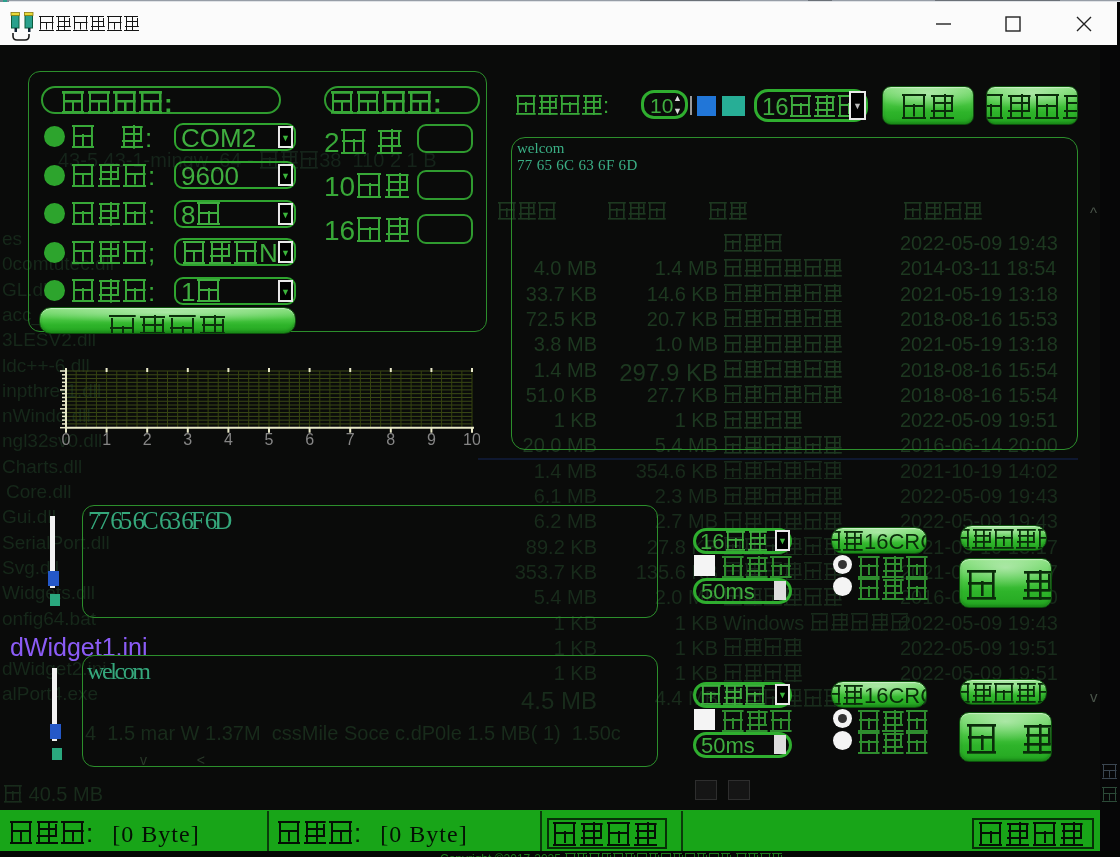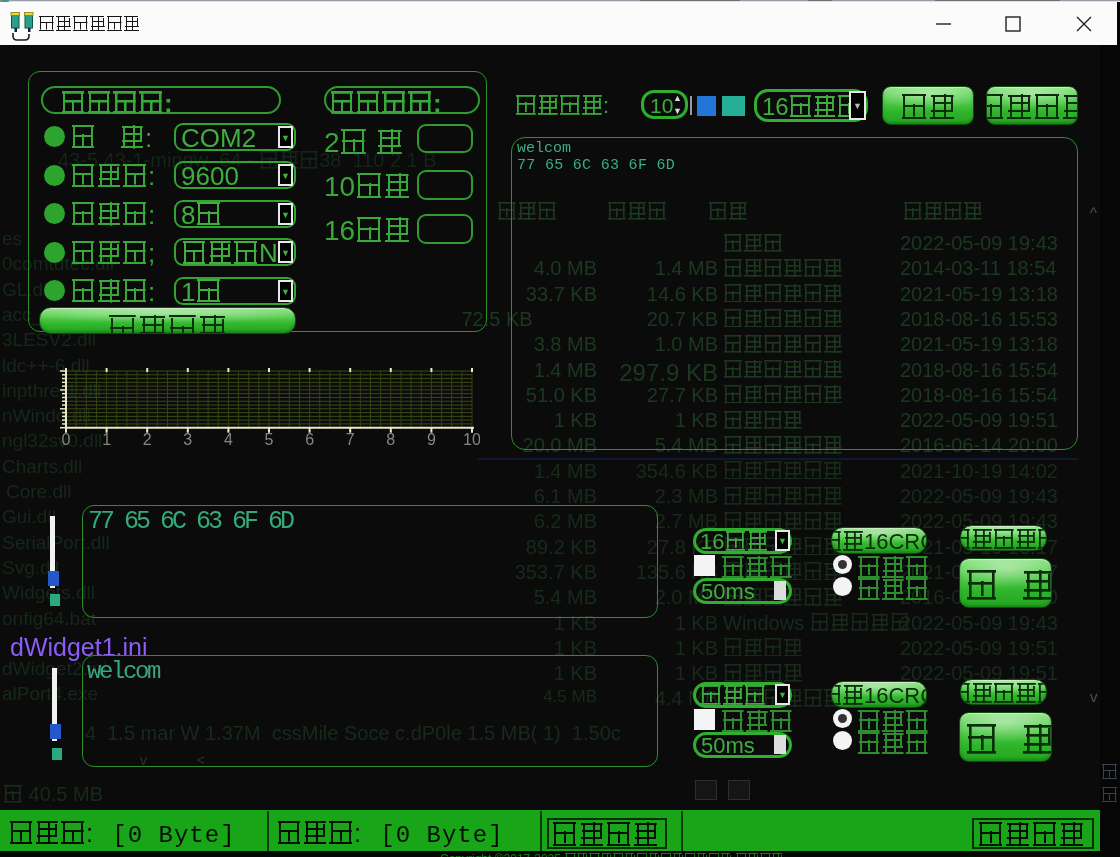--- a/index.html
+++ b/index.html
@@ -25,21 +25,21 @@
 i.g.b{background:
 linear-gradient(currentColor 0 0) 50% 0/100% 12%,
 linear-gradient(currentColor 0 0) 50% 46%/90% 11%,
 linear-gradient(currentColor 0 0) 50% 100%/100% 12%,
 linear-gradient(currentColor 0 0) 6% 50%/11% 84%,
 linear-gradient(currentColor 0 0) 52% 75%/11% 50%,
 linear-gradient(currentColor 0 0) 94% 50%/11% 84%;
 background-repeat:no-repeat}
 .grn{color:#35a035}
 .btn{background:radial-gradient(ellipse 90% 60% at 50% 18%,rgba(255,255,255,.42),rgba(255,255,255,0) 70%),linear-gradient(180deg,#86e07c 0%,#51cb49 38%,#2eb42a 68%,#24a721 100%);border:1px solid #0c520c;border-radius:9px;box-shadow:inset 0 1px 1px rgba(255,255,255,.5), inset 0 -2px 3px rgba(0,60,0,.3);color:#0a2d0a;text-align:center;overflow:hidden}
-.mono{font-family:Liberation Mono, monospace}
+.mono{font-family:Liberation Serif, serif}
 </style></head>
 <body>
 
 <div class="ab" style="left:0;top:0;width:1120px;height:1px;background:#969da6"></div>
 <div class="ab" style="left:0;top:1px;width:1120px;height:1px;background:#dfe2e6"></div>
 <div class="ab" style="left:0;top:0;width:9px;height:2px;background:#7c8894"></div>
 <div class="ab" style="left:3px;top:0;width:4px;height:2px;background:#2aa08c"></div>
 <div class="ab" style="left:640px;top:0;width:100px;height:1px;background:#6a7077"></div>
 <div class="ab" style="left:808px;top:0;width:24px;height:1px;background:#6a7077"></div>
 <div class="ab" style="left:935px;top:0;width:125px;height:1px;background:#6a7077"></div>
@@ -78,21 +78,21 @@
     <div class="ab" style="left:723px;top:187px;font-size:20px;color:#1d3820;white-space:pre"><i class="g"></i><i class="g"></i><i class="g"></i></div>
     <div class="ab" style="left:900px;top:187px;font-size:20px;color:#1d3820;white-space:pre">2022-05-09 19:43</div>
     <div class="ab" style="left:397px;top:212.3px;width:200px;text-align:right;font-size:20px;color:#1d3820;white-space:pre">4.0 MB</div>
     <div class="ab" style="left:518px;top:212.3px;width:200px;text-align:right;font-size:20px;color:#1d3820;white-space:pre">1.4 MB</div>
     <div class="ab" style="left:723px;top:212.3px;font-size:20px;color:#1d3820;white-space:pre"><i class="g"></i><i class="g"></i><i class="g"></i><i class="g"></i><i class="g"></i><i class="g"></i></div>
     <div class="ab" style="left:900px;top:212.3px;font-size:20px;color:#1d3820;white-space:pre">2014-03-11 18:54</div>
     <div class="ab" style="left:397px;top:237.60000000000002px;width:200px;text-align:right;font-size:20px;color:#1d3820;white-space:pre">33.7 KB</div>
     <div class="ab" style="left:518px;top:237.60000000000002px;width:200px;text-align:right;font-size:20px;color:#1d3820;white-space:pre">14.6 KB</div>
     <div class="ab" style="left:723px;top:237.60000000000002px;font-size:20px;color:#1d3820;white-space:pre"><i class="g"></i><i class="g"></i><i class="g"></i><i class="g"></i><i class="g"></i><i class="g"></i></div>
     <div class="ab" style="left:900px;top:237.60000000000002px;font-size:20px;color:#1d3820;white-space:pre">2021-05-19 13:18</div>
-    <div class="ab" style="left:397px;top:262.90000000000003px;width:200px;text-align:center;font-size:20px;color:#1d3820;white-space:pre">72.5 KB</div>
+    <div class="ab" style="left:397px;top:262.90000000000003px;width:200px;text-align:right;font-size:20px;color:#1d3820;white-space:pre">72.5 KB</div>
     <div class="ab" style="left:518px;top:262.90000000000003px;width:200px;text-align:right;font-size:20px;color:#1d3820;white-space:pre">20.7 KB</div>
     <div class="ab" style="left:723px;top:262.90000000000003px;font-size:20px;color:#1d3820;white-space:pre"><i class="g"></i><i class="g"></i><i class="g"></i><i class="g"></i><i class="g"></i><i class="g"></i></div>
     <div class="ab" style="left:900px;top:262.90000000000003px;font-size:20px;color:#1d3820;white-space:pre">2018-08-16 15:53</div>
     <div class="ab" style="left:397px;top:288.20000000000005px;width:200px;text-align:right;font-size:20px;color:#1d3820;white-space:pre">3.8 MB</div>
     <div class="ab" style="left:518px;top:288.20000000000005px;width:200px;text-align:right;font-size:20px;color:#1d3820;white-space:pre">1.0 MB</div>
     <div class="ab" style="left:723px;top:288.20000000000005px;font-size:20px;color:#1d3820;white-space:pre"><i class="g"></i><i class="g"></i><i class="g"></i><i class="g"></i><i class="g"></i><i class="g"></i></div>
     <div class="ab" style="left:900px;top:288.20000000000005px;font-size:20px;color:#1d3820;white-space:pre">2021-05-19 13:18</div>
     <div class="ab" style="left:397px;top:313.50000000000006px;width:200px;text-align:right;font-size:20px;color:#1d3820;white-space:pre">1.4 MB</div>
     <div class="ab" style="left:518px;top:313.50000000000006px;width:200px;text-align:right;font-size:24px;color:#1d3820;white-space:pre">297.9 KB</div>
     <div class="ab" style="left:723px;top:313.50000000000006px;font-size:20px;color:#1d3820;white-space:pre"><i class="g"></i><i class="g"></i><i class="g"></i><i class="g"></i><i class="g"></i><i class="g"></i></div>
@@ -138,21 +138,21 @@
     <div class="ab" style="left:723px;top:566.5px;font-size:20px;color:#182b1b;white-space:pre">Windows <i class="g"></i><i class="g"></i><i class="g"></i><i class="g"></i><i class="g"></i></div>
     <div class="ab" style="left:900px;top:566.5px;font-size:20px;color:#182b1b;white-space:pre">2022-05-09 19:43</div>
     <div class="ab" style="left:397px;top:591.8px;width:200px;text-align:right;font-size:20px;color:#182b1b;white-space:pre">1 KB</div>
     <div class="ab" style="left:518px;top:591.8px;width:200px;text-align:right;font-size:20px;color:#182b1b;white-space:pre">1 KB</div>
     <div class="ab" style="left:723px;top:591.8px;font-size:20px;color:#182b1b;white-space:pre"><i class="g"></i><i class="g"></i><i class="g"></i><i class="g"></i></div>
     <div class="ab" style="left:900px;top:591.8px;font-size:20px;color:#182b1b;white-space:pre">2022-05-09 19:51</div>
     <div class="ab" style="left:397px;top:617.0999999999999px;width:200px;text-align:right;font-size:20px;color:#182b1b;white-space:pre">1 KB</div>
     <div class="ab" style="left:518px;top:617.0999999999999px;width:200px;text-align:right;font-size:20px;color:#182b1b;white-space:pre">1 KB</div>
     <div class="ab" style="left:723px;top:617.0999999999999px;font-size:20px;color:#182b1b;white-space:pre"><i class="g"></i><i class="g"></i><i class="g"></i><i class="g"></i></div>
     <div class="ab" style="left:900px;top:617.0999999999999px;font-size:20px;color:#182b1b;white-space:pre">2022-05-09 19:51</div>
-    <div class="ab" style="left:397px;top:642.3999999999999px;width:200px;text-align:right;font-size:17px;color:#182b1b;white-space:pre">4.5 MB</div>
+    <div class="ab" style="left:397px;top:642.3999999999999px;width:200px;text-align:right;font-size:24px;color:#182b1b;white-space:pre">4.5 MB</div>
     <div class="ab" style="left:518px;top:642.3999999999999px;width:200px;text-align:right;font-size:20px;color:#182b1b;white-space:pre">4.4 MB</div>
     <div class="ab" style="left:723px;top:642.3999999999999px;font-size:20px;color:#182b1b;white-space:pre"><i class="g"></i><i class="g"></i><i class="g"></i><i class="g"></i><i class="g"></i><i class="g"></i></div>
     <div class="ab" style="left:900px;top:642.3999999999999px;font-size:20px;color:#182b1b;white-space:pre">2 0</div>
     <div class="ab" style="left:2px;top:183px;font-size:19px;color:#16281a;white-space:pre">es</div>
     <div class="ab" style="left:2px;top:208.3px;font-size:19px;color:#16281a;white-space:pre">0comtutec.dll</div>
     <div class="ab" style="left:2px;top:233.60000000000002px;font-size:19px;color:#16281a;white-space:pre">GL.dll</div>
     <div class="ab" style="left:2px;top:258.90000000000003px;font-size:19px;color:#16281a;white-space:pre">acc_x64el.dll</div>
     <div class="ab" style="left:2px;top:284.20000000000005px;font-size:19px;color:#16281a;white-space:pre">3LESV2.dll</div>
     <div class="ab" style="left:2px;top:309.50000000000006px;font-size:19px;color:#16281a;white-space:pre">ldc++-6.dll</div>
     <div class="ab" style="left:2px;top:334.80000000000007px;font-size:19px;color:#16281a;white-space:pre">inpthre-1.dll</div>

